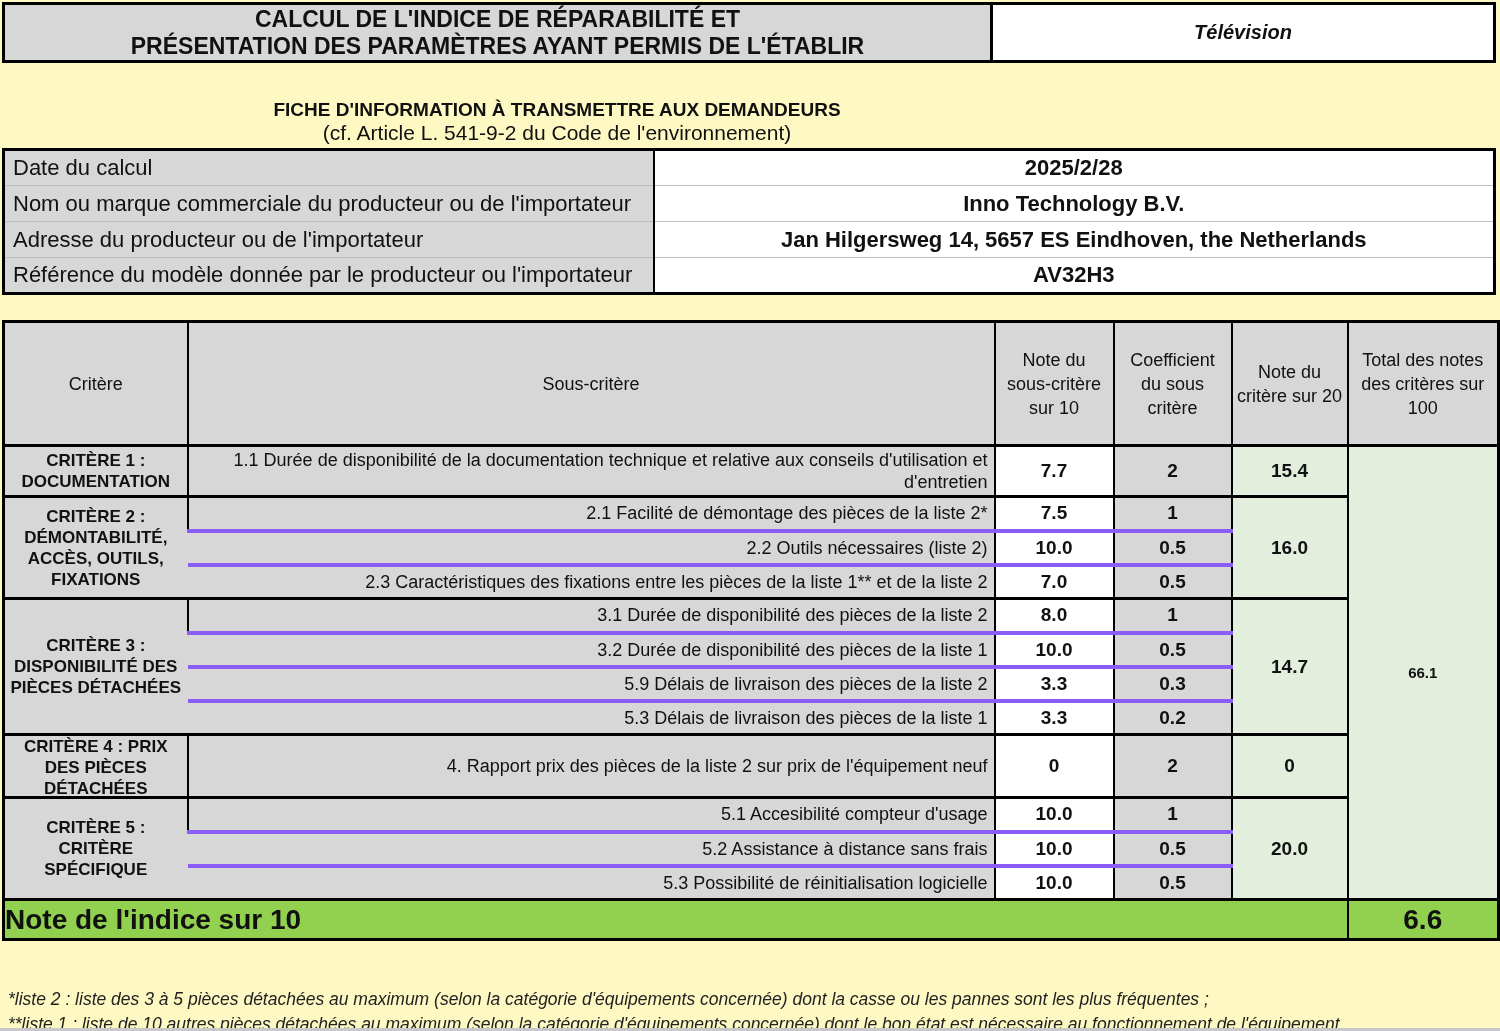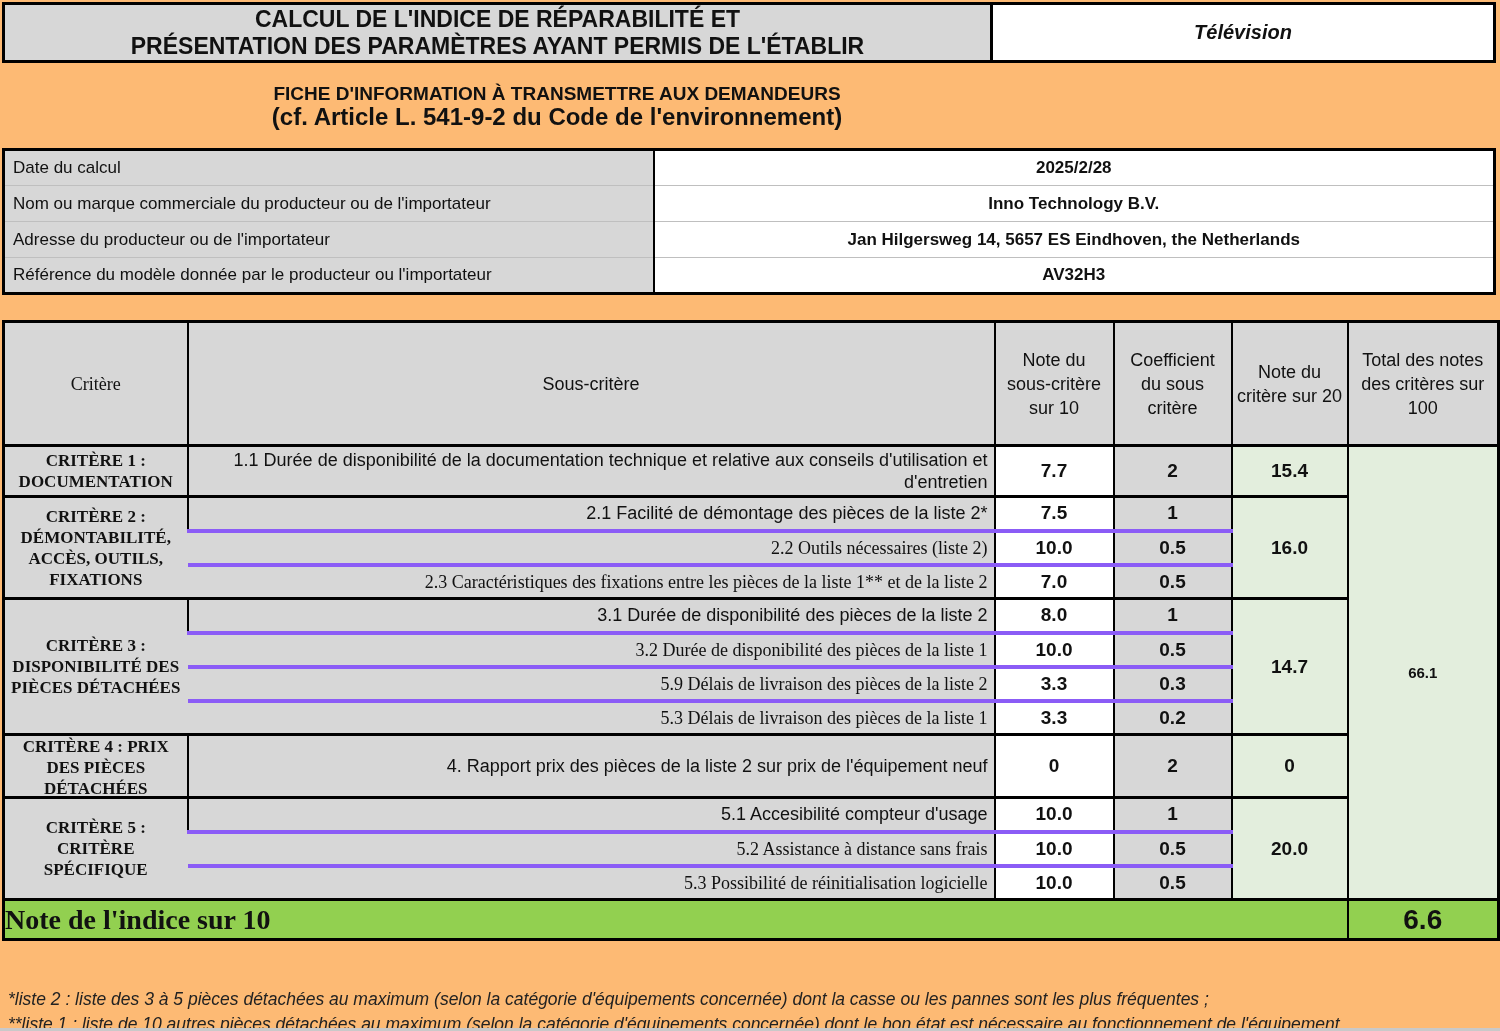--- a/index.html
+++ b/index.html
@@ -1,47 +1,47 @@
 <!DOCTYPE html>
 <html lang="fr"><head>
 <meta charset="utf-8">
 <style>
   * { margin:0; padding:0; box-sizing:border-box; }
   html,body { background:#ffffff; }
   body { font-family:"Liberation Sans", sans-serif; color:#111; }
-  .page { position:relative; width:1500px; height:1031px; background:#fdba74; overflow:hidden; }
+  .page { position:relative; width:1500px; height:1031px; background:#fef9c3; overflow:hidden; }
 
   
   .title-block { position:absolute; top:2px; left:2px; width:1494px; height:61px;
                  display:flex; border:3px solid #000; background:#fff; }
   .title-main { width:988px; background:#d7d7d7; border-right:3px solid #000;
                 display:flex; flex-direction:column; justify-content:center; align-items:center;
                 font-weight:bold; font-size:23px; line-height:27px; text-align:center; }
   .title-cat { flex:1; display:flex; align-items:center; justify-content:center;
                font-style:italic; font-weight:bold; font-size:20px; }
 
   
   .subtitle { position:absolute; top:82px; left:0; width:1114px; text-align:center; }
-  .subtitle .sub1 { font-weight:bold; font-size:19px; line-height:23px; }
-  .subtitle .sub2 { font-weight:700; font-size:24px; line-height:23px; }
+  .subtitle .sub1 { font-weight:bold; font-size:19px; line-height:23px;margin-top:16px; }
+  .subtitle .sub2 { font-weight:400; font-size:21px; line-height:23px; }
 
   
   table { border-collapse:collapse; }
   .info-table { position:absolute; top:148px; left:2px; width:1494px;
                 table-layout:fixed; border:3px solid #000; }
-  .info-table td { height:36px; font-size:17px; border-top:1px solid #bfbfbf; }
+  .info-table td { height:36px; font-size:22px; border-top:1px solid #bfbfbf; }
   .info-table tr:first-child td { border-top:none; }
   .info-table td.lbl { width:650px; background:#d7d7d7; padding:0 8px; border-right:2px solid #000; }
   .info-table td.val { text-align:center; font-weight:bold; background:#fff; }
 
   
   .main-table { position:absolute; top:320px; left:2px; width:1495px;
                 table-layout:fixed; border:3px solid #000; }
   .main-table th, .main-table td { border-left:2px solid #000; vertical-align:middle; }
-  .main-table th:first-child, .main-table td:first-child { border-left:none;font-family:Liberation Serif, serif; }
+  .main-table th:first-child, .main-table td:first-child { border-left:none; }
   .main-table thead th { background:#d7d7d7; font-weight:normal; font-size:18px;
                          line-height:24px; height:124px; text-align:center;
                          border-bottom:3px solid #000; padding:0 4px; }
   .main-table tbody td { border-top:4px solid #8b5cf6; }
   .main-table tr.group-start td { border-top:3px solid #000;margin-top:40px; }
   td.crit  { background:#d7d7d7; font-weight:bold; font-size:17px; line-height:21px;
              text-align:center; padding:0 3px; }
   td.crit .clip { height:60px; overflow:hidden; }
   td.sub   { background:#d7d7d7; font-size:18px; line-height:22px; text-align:right; padding:2px 6px; }
   td.n10   { background:#ffffff; text-align:center; font-size:19px; font-weight:600; }

